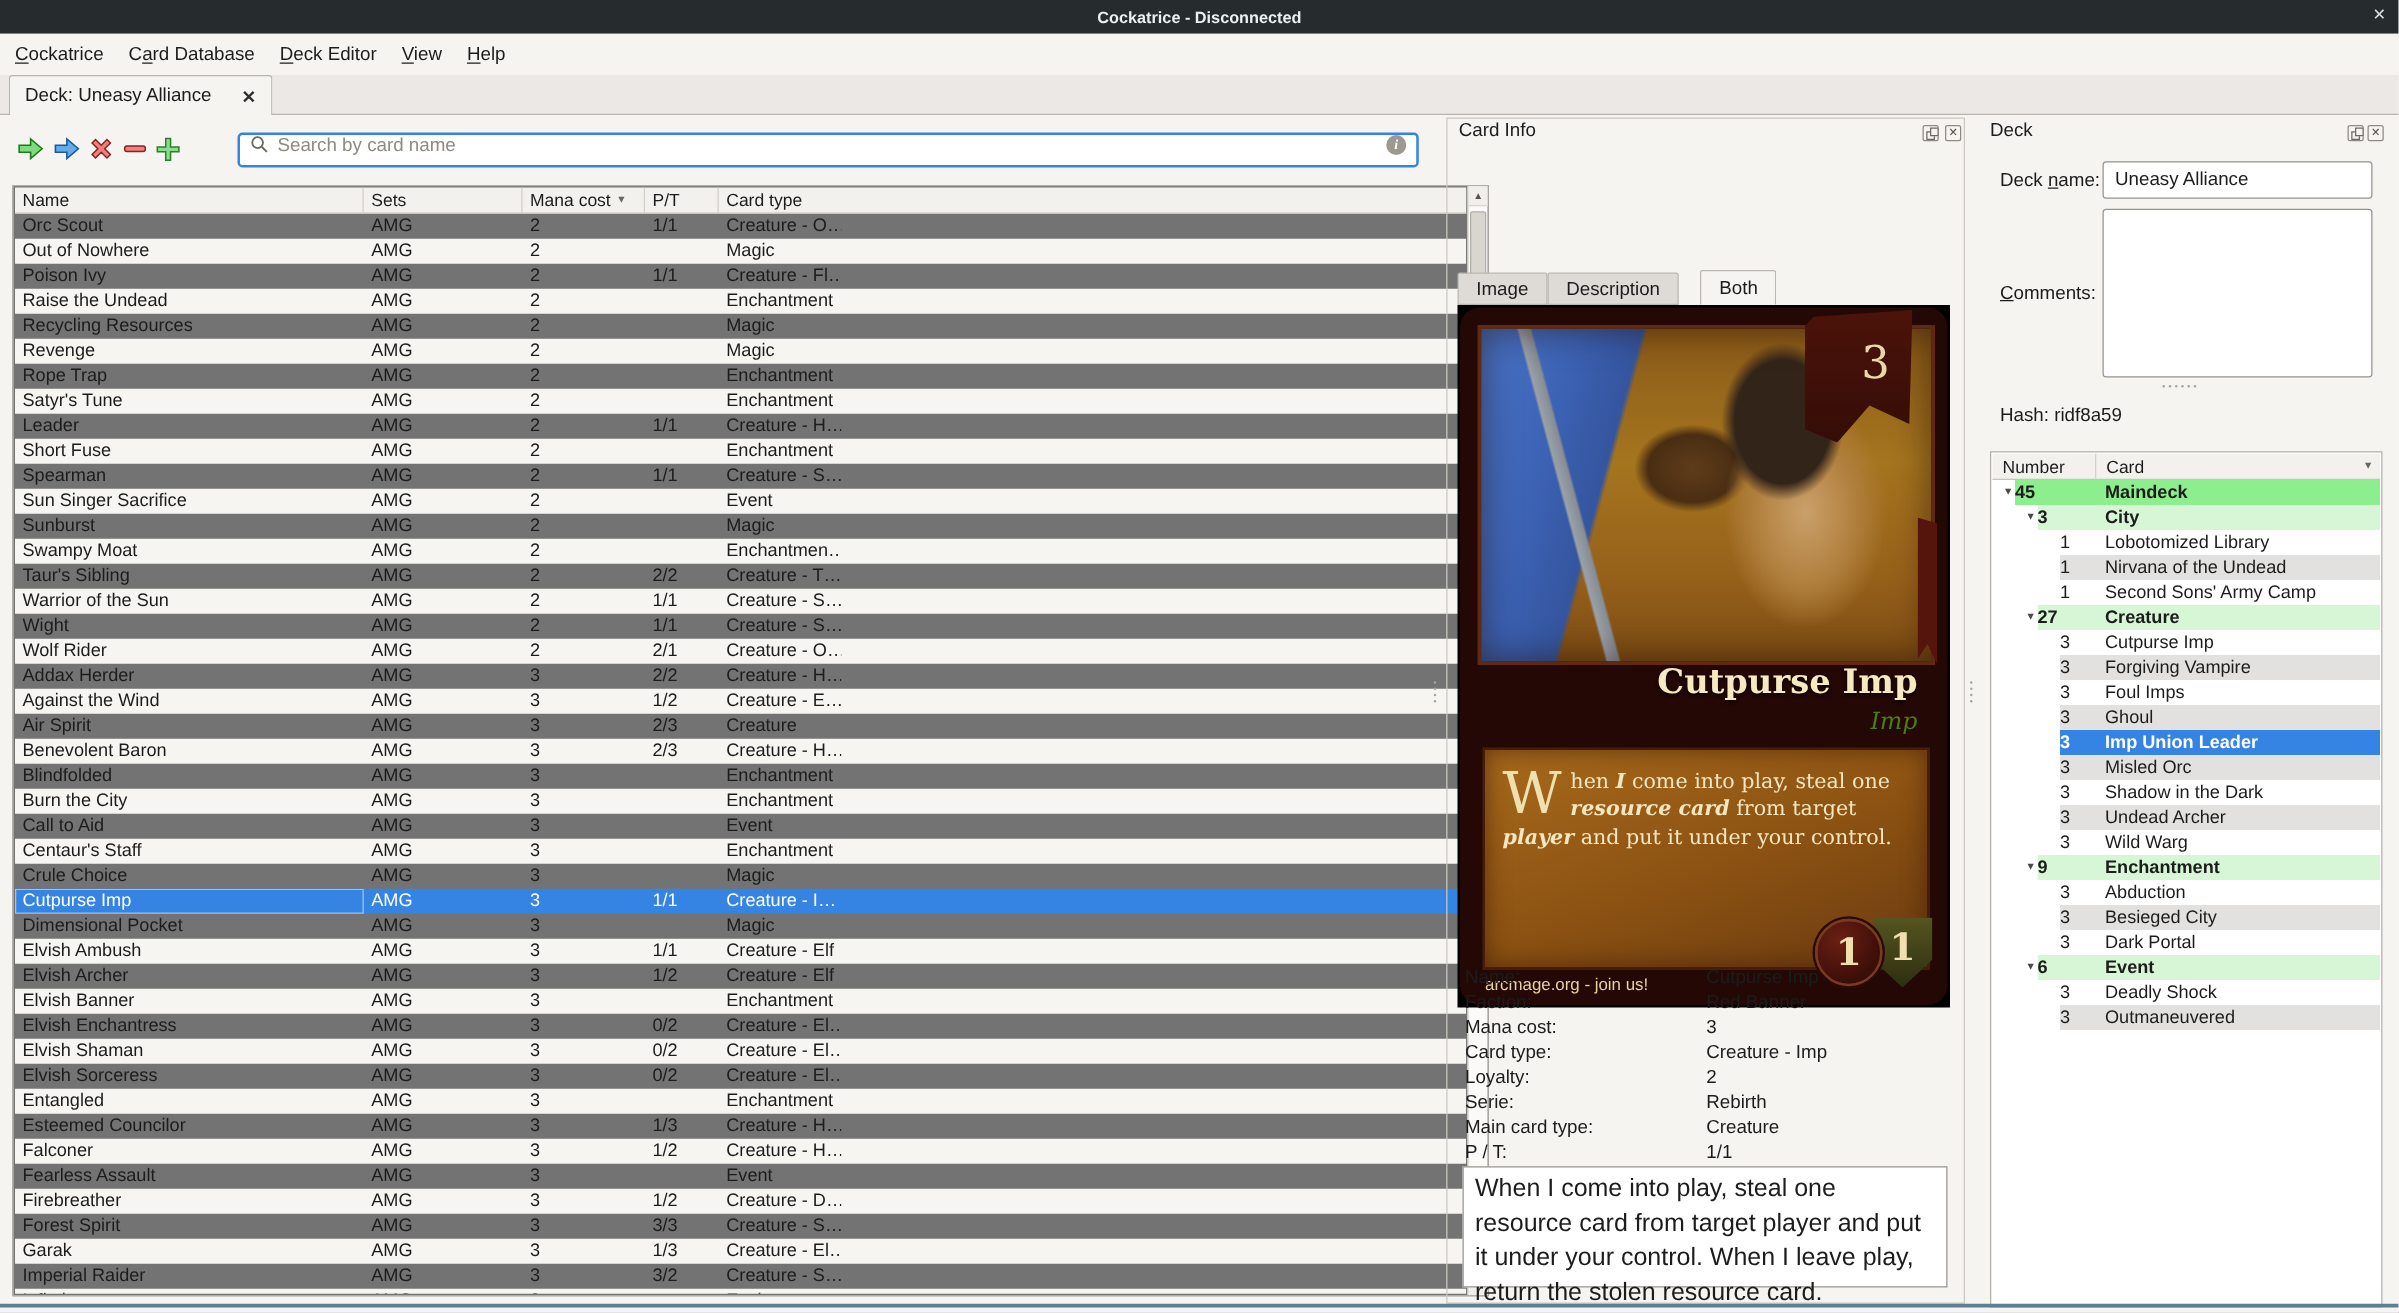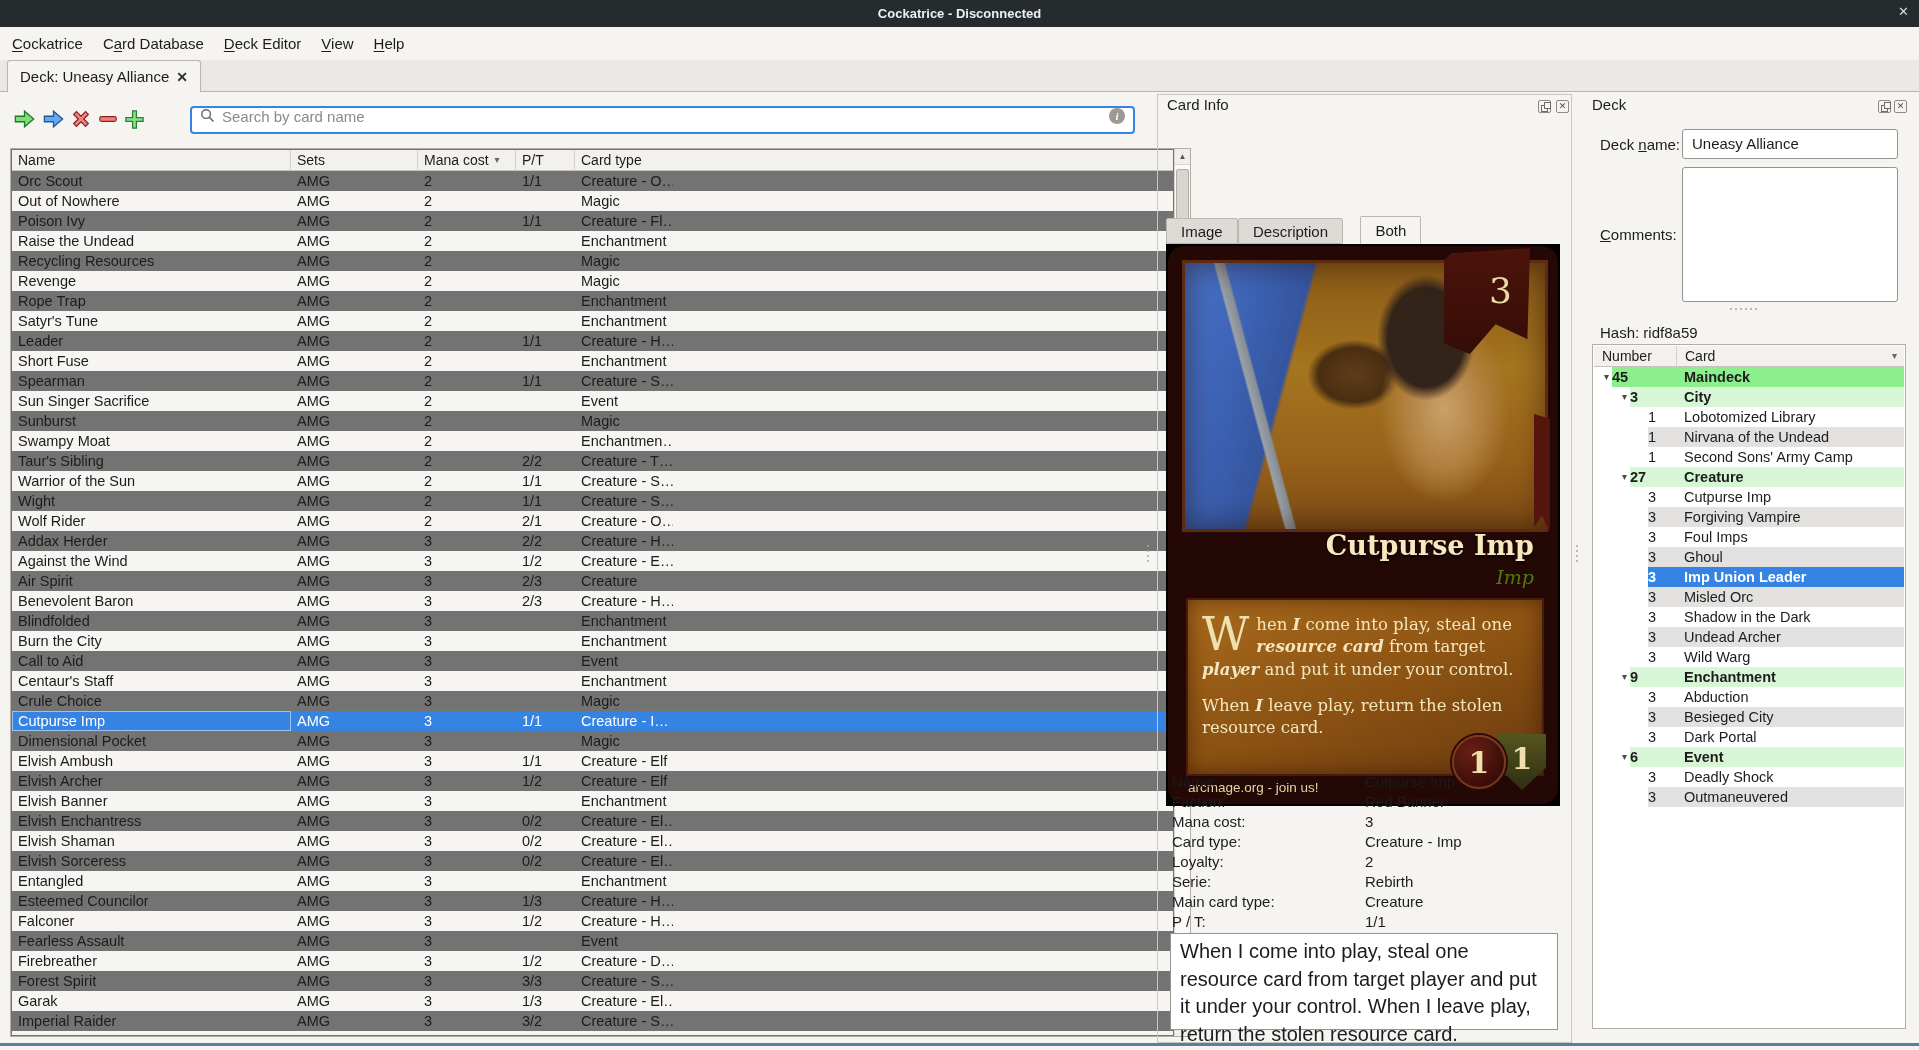--- a/index.html
+++ b/index.html
@@ -17,21 +17,21 @@
   .menubar{position:absolute;left:0;top:27px;width:100%;height:33px;background:#f6f4f1;
     display:flex;align-items:center;padding-left:2px;}
   .menu-item{padding:0 10px;font-size:15px;line-height:33px;}
   .menu-item u{text-underline-offset:2px;}
 
   
   .tabbar{position:absolute;left:0;top:60px;width:100%;height:32px;background:#ebe8e5;
     border-bottom:1px solid #b9b5af;}
   .tab{position:absolute;left:7px;top:0;height:32px;background:#f6f4f1;
     border:1px solid #b9b5af;border-bottom:none;border-radius:3px 3px 0 0;
-    display:flex;align-items:center;gap:7px;padding:0 12px;font-size:15px;}
+    display:flex;align-items:center;gap:24px;padding:0 12px;font-size:15px;}
   .tab-close{font-size:14px;color:#2e2e2e;font-weight:700;}
 
   
   .page{position:absolute;left:0;top:92px;width:100%;height:958px;background:#f6f4f1;}
   .bottom-line{position:absolute;left:0;top:951px;width:100%;height:3px;background:#5b7f95;}
 
   
   .toolbtn{position:absolute;top:14px;width:24px;height:26px;display:grid;place-items:center;cursor:pointer;}
   .searchbox{position:absolute;left:190px;top:14px;width:945px;height:28px;background:#fff;
     border:2px solid #3584e4;border-radius:4px;display:flex;padding:0 8px;}
@@ -129,21 +129,21 @@
     border:1px solid #96928c;padding:4px 9px;font-size:20px;line-height:1.38;}
 
   
   .deck-label{position:absolute;font-size:15px;}
   .deck-name-field{position:absolute;left:1682px;top:37px;width:216px;height:30px;background:#fff;
     border:1px solid #96928c;border-radius:3px;font-size:15px;line-height:28px;padding:0 9px;}
   .comments-field{position:absolute;left:1682px;top:75px;width:216px;height:135px;background:#fff;
     border:1px solid #96928c;border-radius:3px;}
   .hash-line{position:absolute;left:1600px;top:232px;font-size:15px;}
 
-  .decktree{position:absolute;left:1592px;top:252px;width:314px;height:685px;background:#fff;
+  .decktree{position:absolute;left:1592px;top:269px;width:314px;height:685px;background:#fff;
     border:1px solid #b1ada7;}
   .dt-head{position:absolute;left:1px;right:1px;top:1px;height:21px;background:#f3f1ee;
     border-bottom:1px solid #c6c2bc;font-size:14px;line-height:20px;}
   .dt-head .h1{position:absolute;left:8px;}
   .dt-head .h2{position:absolute;left:91px;}
   .dt-head .div{position:absolute;left:82px;top:0;bottom:0;width:1px;background:#d4d0ca;}
   .dt-head .arr{position:absolute;right:7px;top:0;font-size:10px;color:#6a6660;}
   .dt-body{position:absolute;left:1px;right:1px;top:22px;bottom:1px;overflow:hidden;background:#fff;}
   .dtrow{position:relative;height:20px;display:flex;font-size:14.5px;line-height:20px;}
   .dt-gutter{position:relative;height:20px;flex:0 0 auto;background:#fff;}
@@ -624,21 +624,20 @@
         <div class="card-art"></div>
         <div class="card-banner">
           <span>3</span>
         </div>
         <div class="card-sideflag"></div>
         <div class="card-title">Cutpurse Imp</div>
         <div class="card-subtitle">Imp</div>
         <div class="card-textbox">
           <span class="dropcap">W</span>
           <span class="ctext" id="card-text1"><span>hen </span><em>I</em><span> come into play, steal one </span><em>resource card</em><span> from target </span><em>player</em><span> and put it under your control.</span></span>
-          <div class="ctext p2" id="card-text2"><span>When </span><em>I</em><span> leave play, return the stolen resource card.</span></div>
         </div>
         <div class="card-footer">arcmage.org - join us!</div>
         <div class="card-pt">
           <div class="pt-circle">1</div>
           <div class="pt-shield">1</div>
         </div>
       </div>
     </div>
 
     <div class="fields" id="ci-fields">

